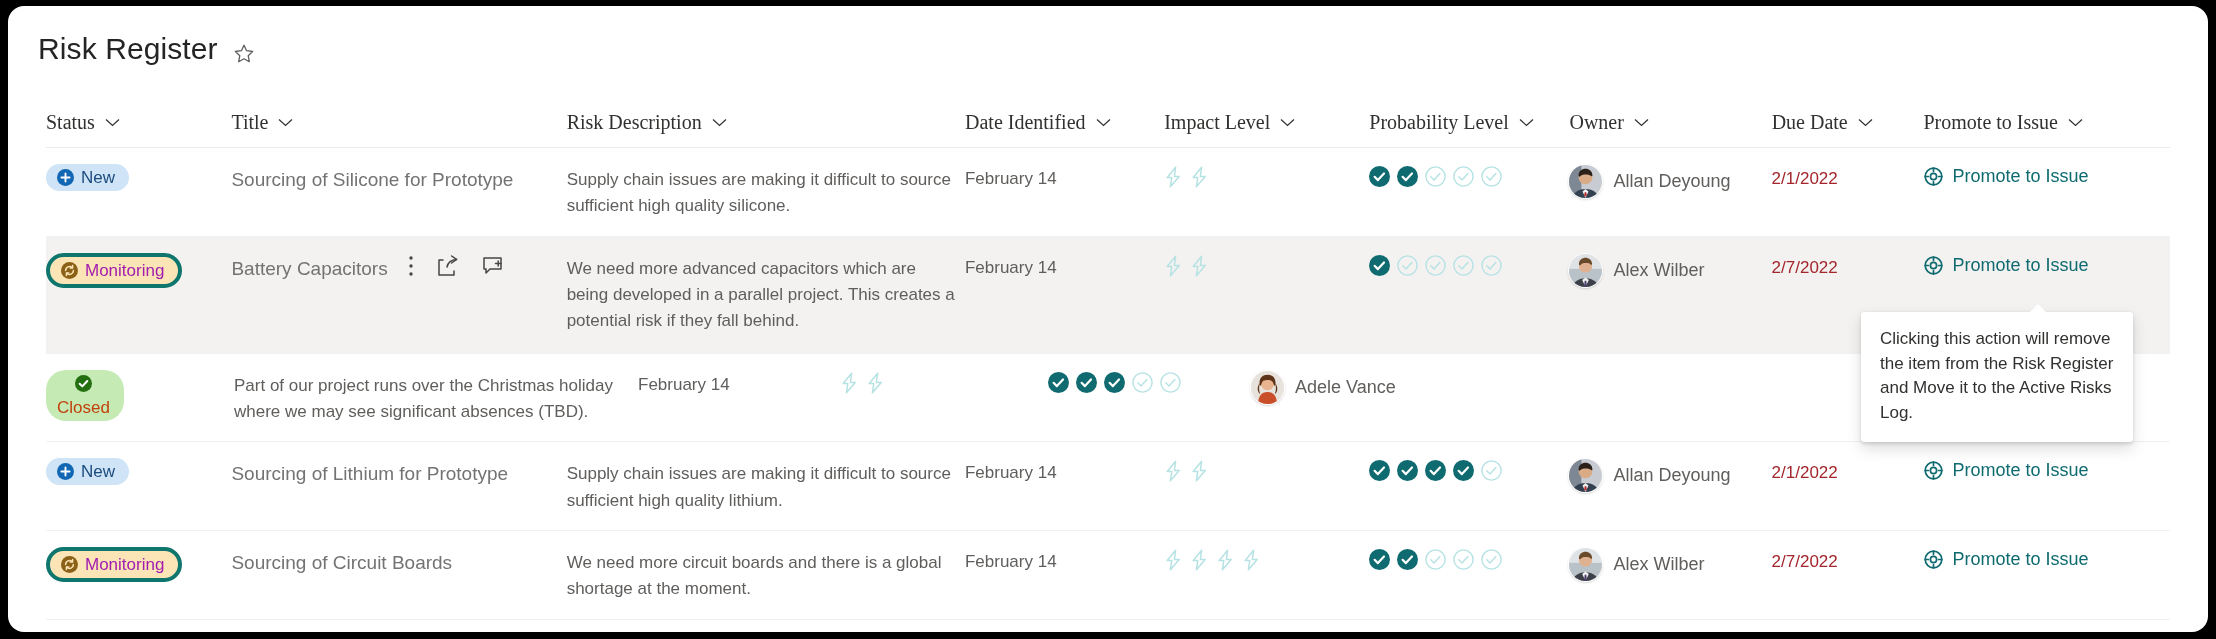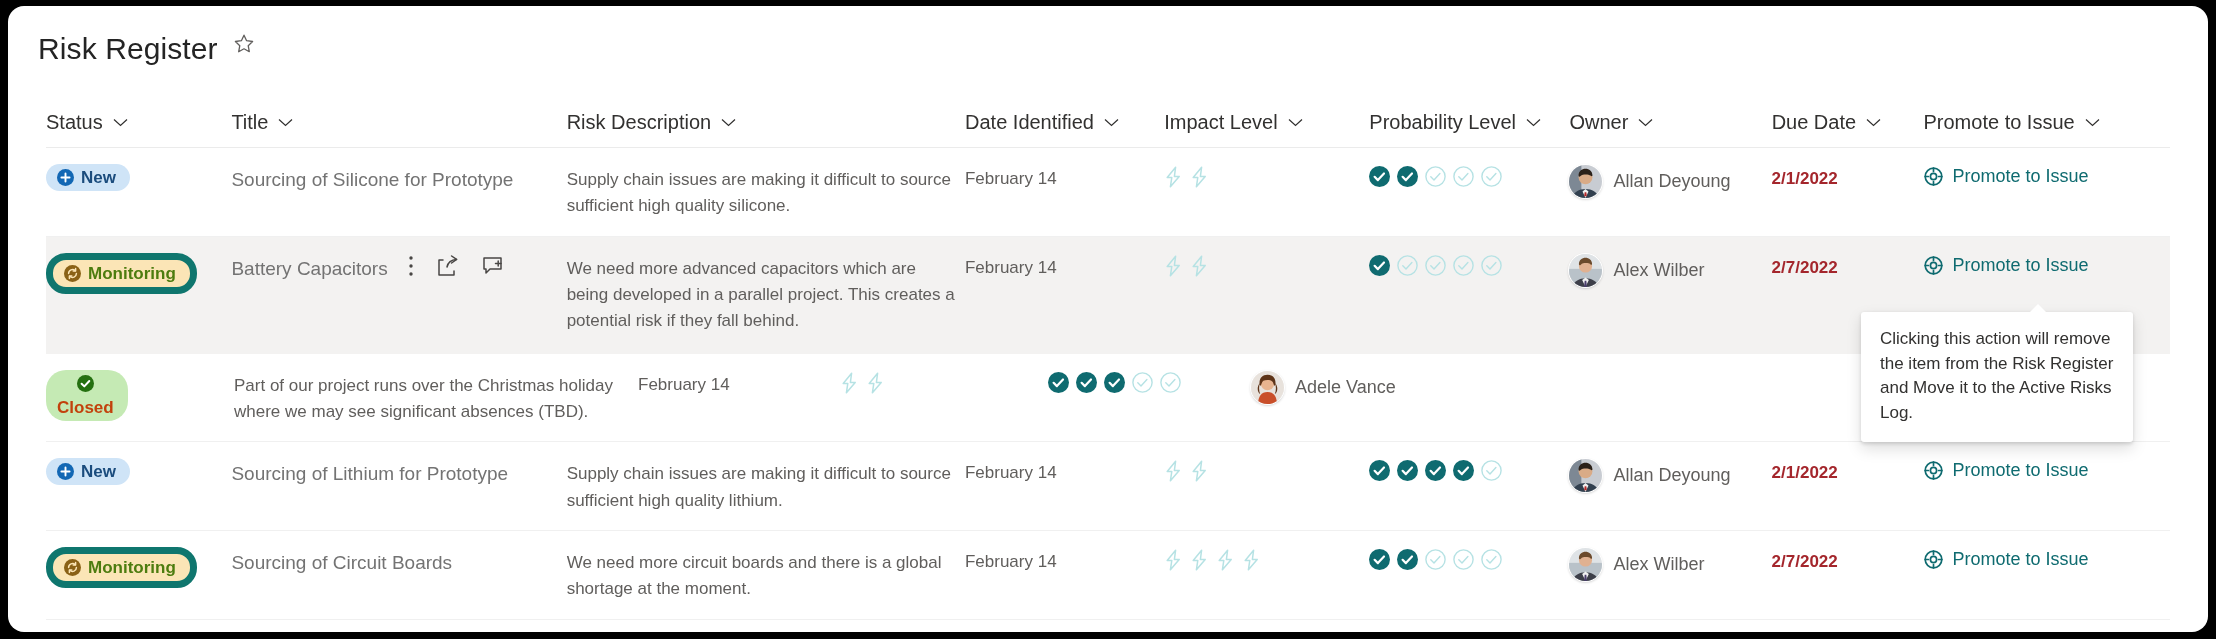--- a/index.html
+++ b/index.html
@@ -13,21 +13,21 @@
     position: absolute;
     left: 8px; top: 6px;
     width: 2200px; height: 626px;
     background: #ffffff;
     border-radius: 16px;
     overflow: hidden;
   }
   .title-bar {
     position: absolute;
     left: 30px; top: 26px;
-    display: flex; align-items: flex-start; gap: 14px;
+    display: flex; align-items: flex-end; gap: 14px;
   }
   .page-title {
     font-size: 30px;
     color: #242424;
     font-weight: 400;
     letter-spacing: 0.1px;
   }
   .star-icon {
     width: 24px; height: 24px;
     display: block;
@@ -41,20 +41,21 @@
   .row {
     display: flex;
     align-items: flex-start;
     position: relative;
   }
   .hdr-row {
     height: 50px;
     align-items: center;
     border-bottom: 1px solid #ebebeb;
     margin: 0 38px;
+    font-family: Liberation Serif, serif;
   }
   .hdr-cell {
     display: flex; align-items: center; gap: 10px;
     font-size: 20px; color: #323130;
     cursor: pointer;
     white-space: nowrap;
   }
   .chev {
     width: 15px; height: 9px; flex: none;
     display: block;
@@ -87,24 +88,23 @@
 
   
   .pill {
     display: inline-flex; align-items: center; gap: 7px;
     border-radius: 20px;
     padding: 5px 14px 5px 11px;
     font-size: 17px;
     line-height: 1;
     white-space: nowrap;
     cursor: pointer;
-    font-weight: bold;
   }
   .pill.new      { background: #cfe4f7; color: #1b4c7d; }
-  .pill.monitor  { background: #fbe5b6; color: #4d7c0f; border: 7px solid #0f766e; }
+  .pill.monitor  { background: #fbe5b6; color: #a21caf; border: 4px solid #0f766e; }
   .pill.closed   { background: #c5eab4; color: #c2410c; flex-direction: column; }
   .pill svg { display:block; flex:none; }
 
   
   .title-text {
     font-size: 19px; color: #737373;
     line-height: 1.35;
     padding-top: 3px;
   }
   .row-actions {
@@ -134,21 +134,21 @@
     width: 33px; height: 33px; border-radius: 50%;
     overflow: hidden; flex: none;
     box-shadow: 0 0 0 1px #ffffff, 0 1px 3px rgba(0,0,0,.30);
     position: relative;
   }
   .avatar svg { display: block; width: 100%; height: 100%; }
   .owner-name { font-size: 18px; color: #605e5c; white-space: nowrap; }
 
   .due {
     font-size: 17px; color: #a4262c;
-    font-weight: 700;
+    font-weight: 400;
     padding-top: 5px;
   }
 
   .promote {
     display: inline-flex; align-items: center; gap: 10px;
     color: #0f6b70; font-size: 18px;
     cursor: pointer; padding-top: 2px;
     white-space: nowrap;
   }
   .promote svg { display:block; flex:none; }

